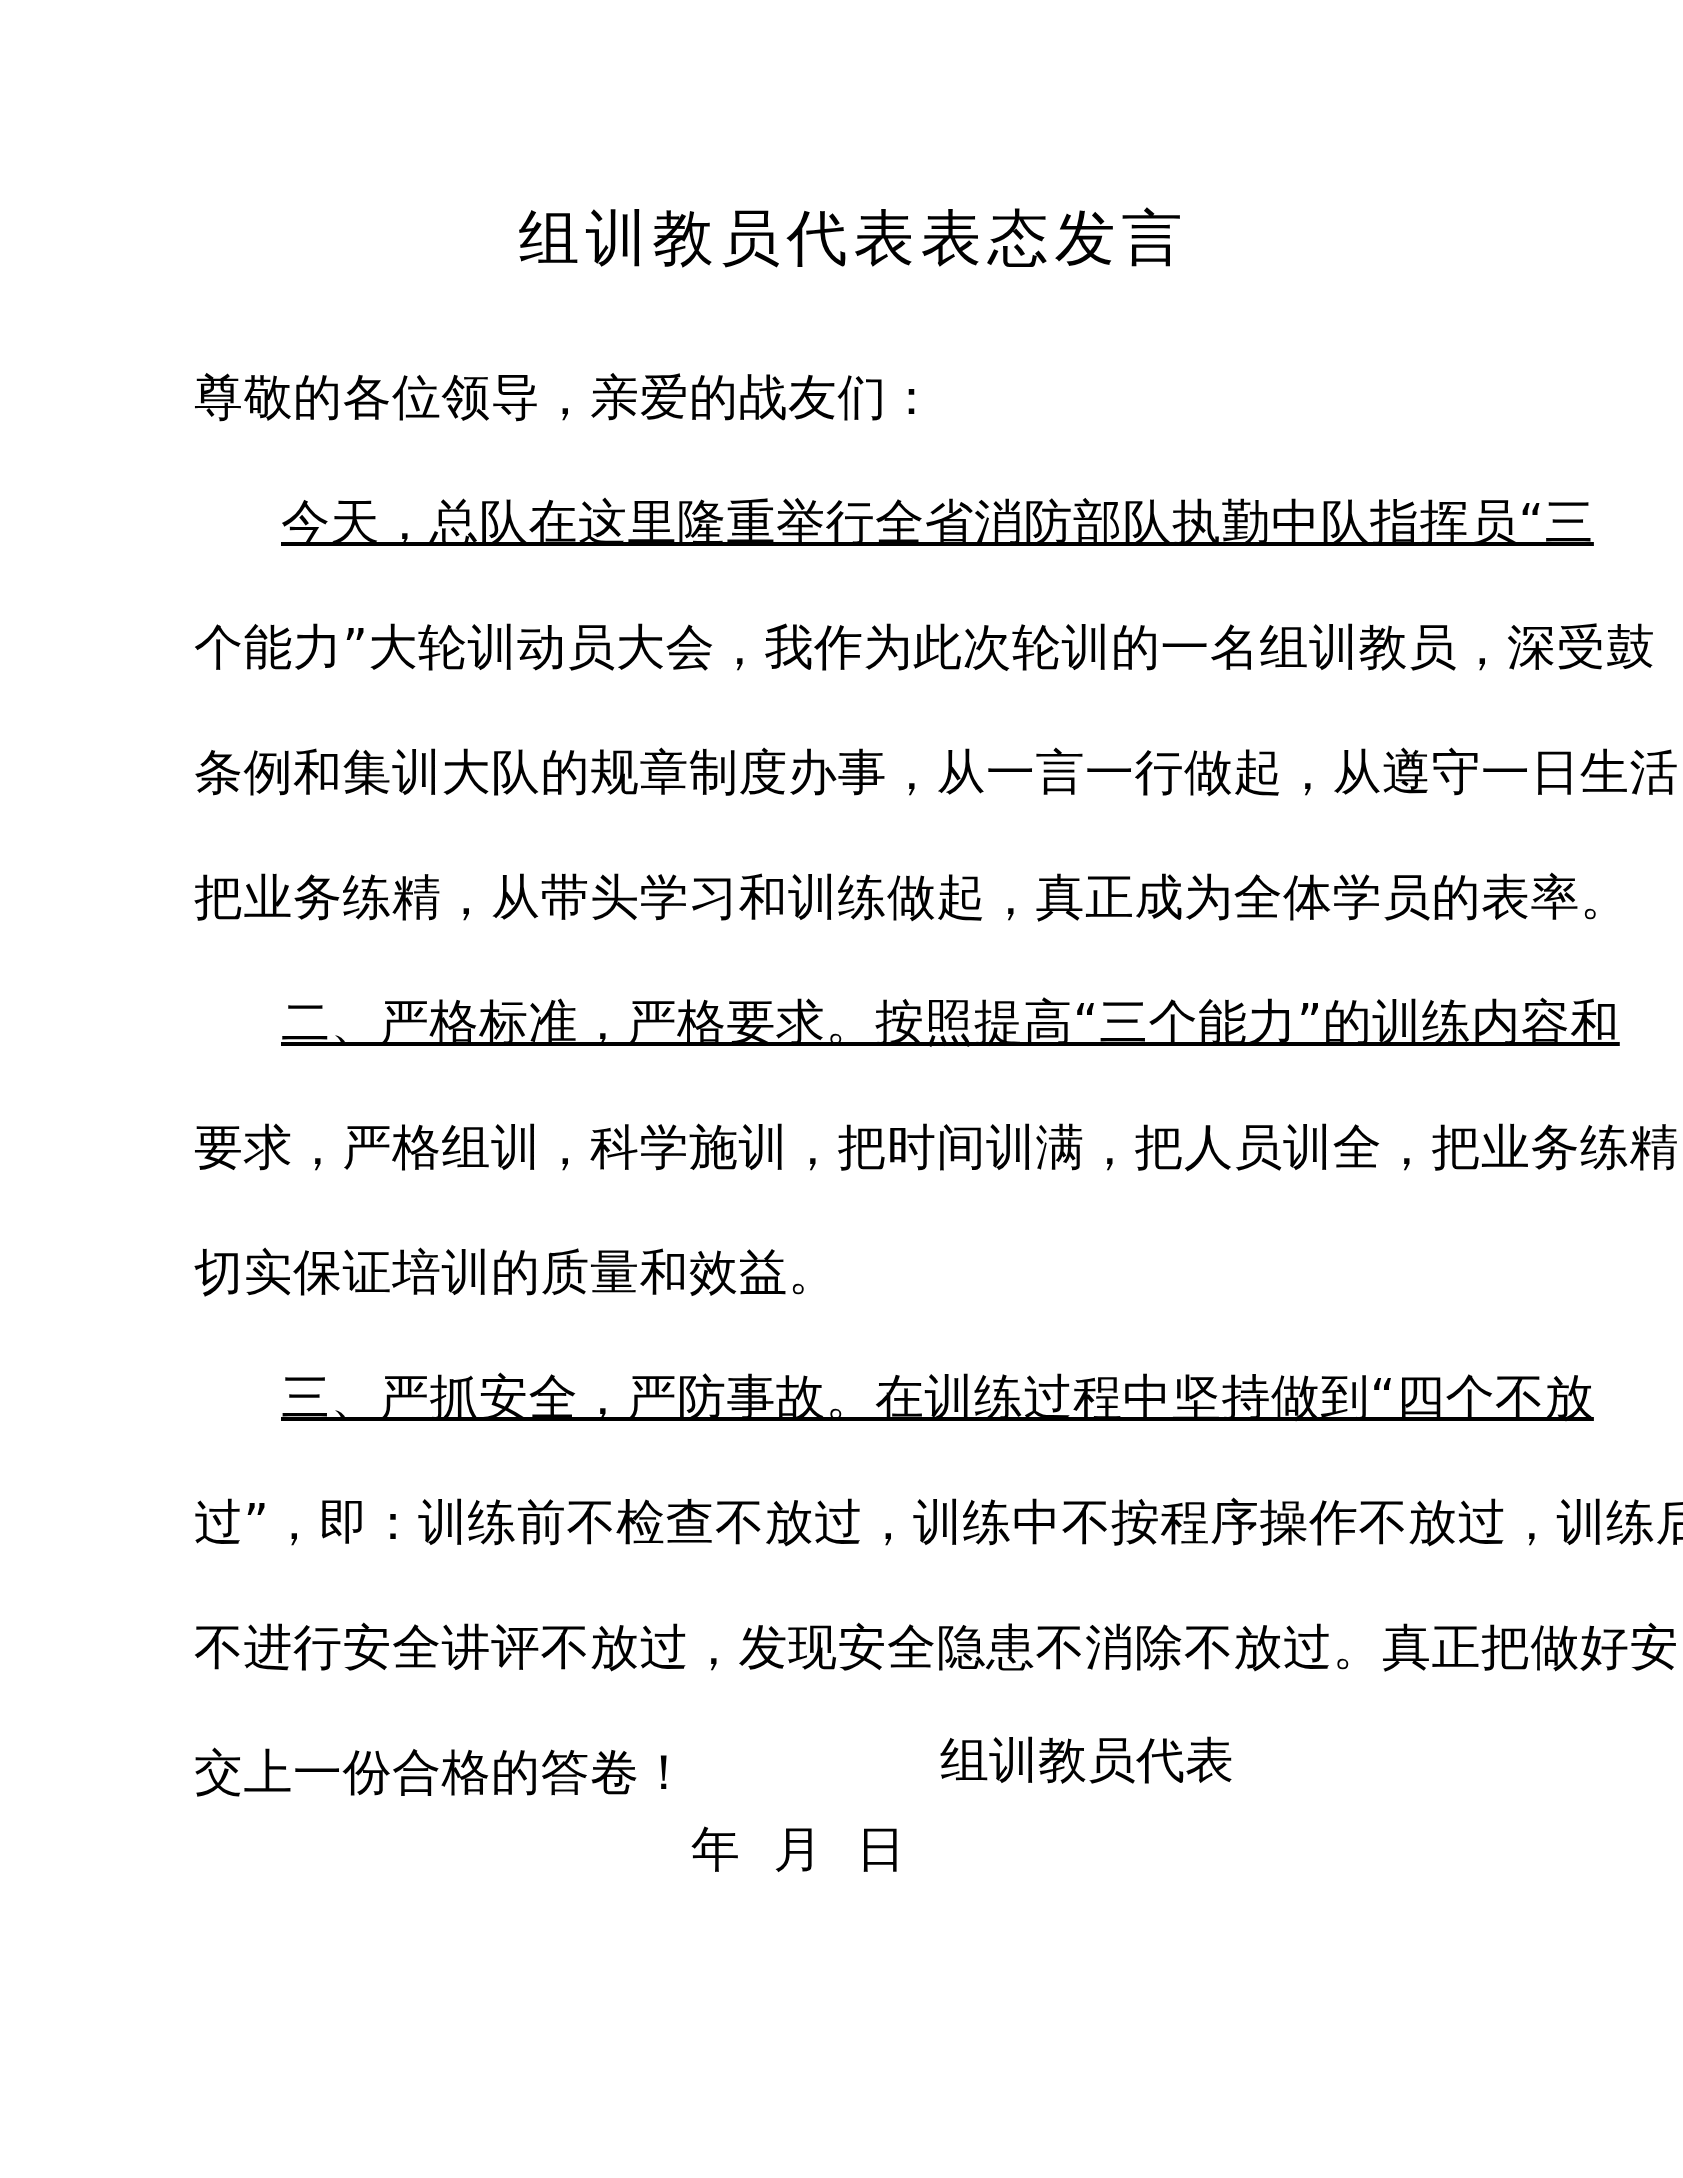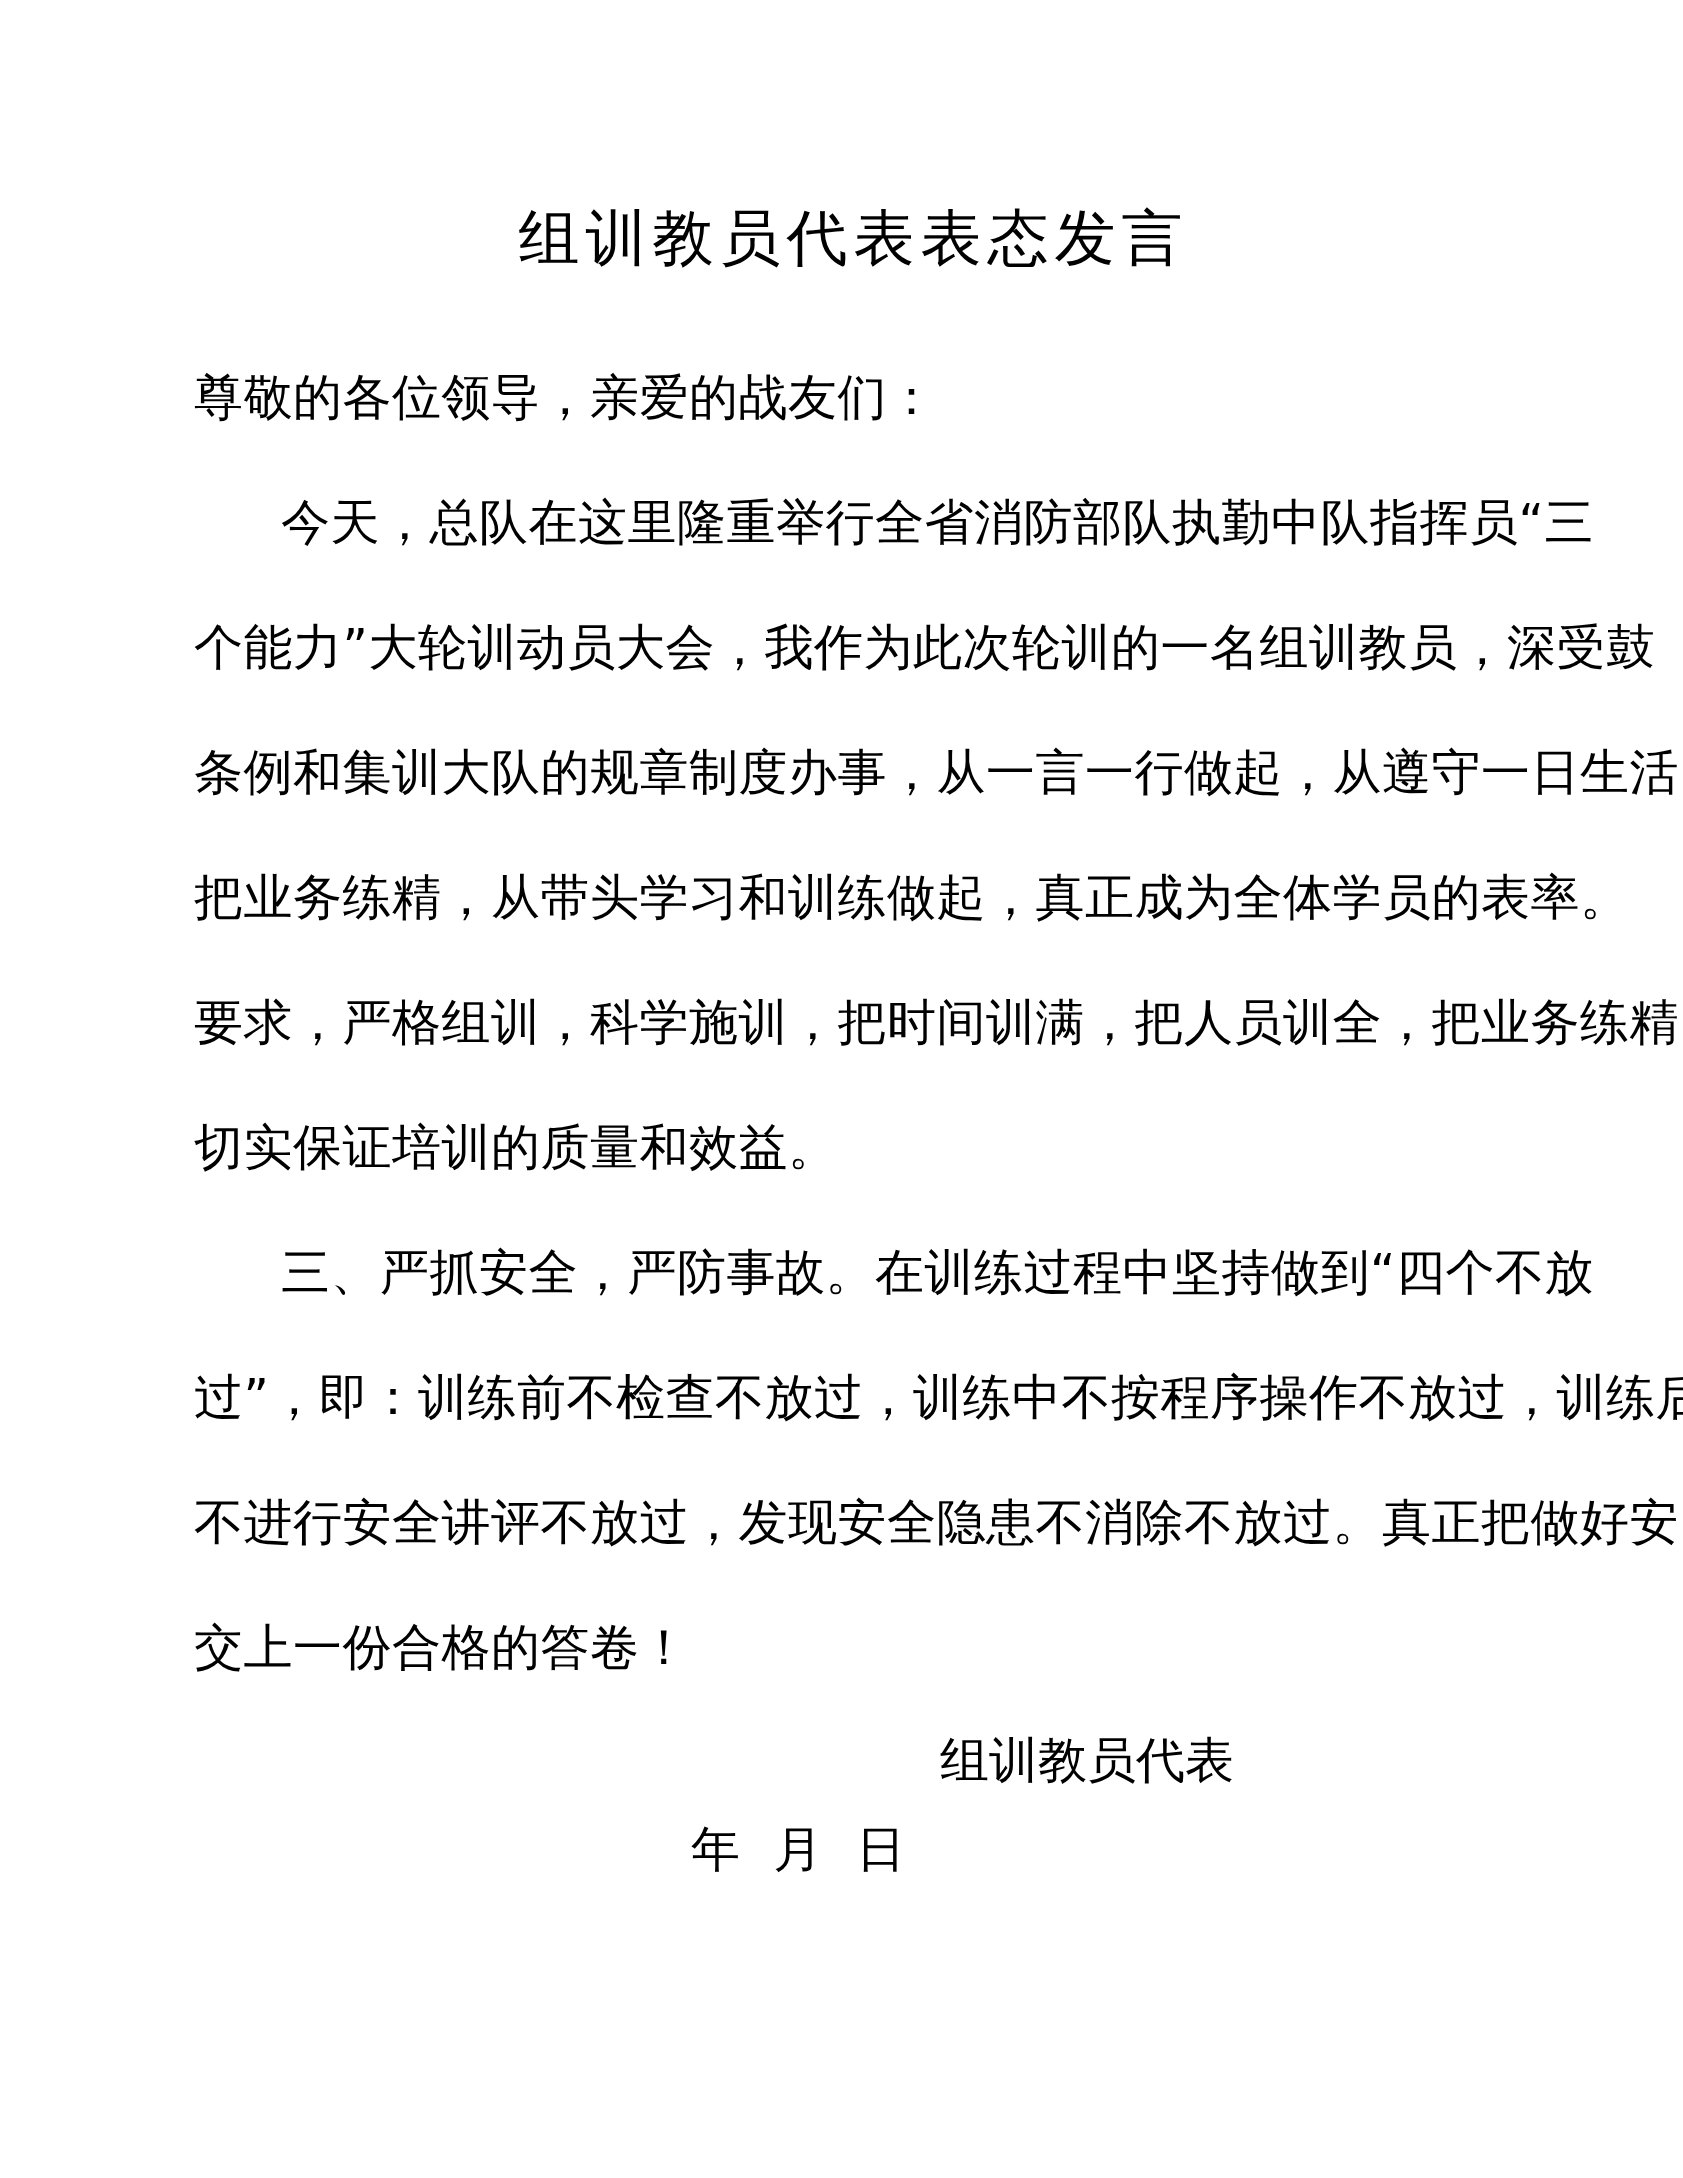--- a/index.html
+++ b/index.html
@@ -3,35 +3,36 @@
 <meta charset="utf-8">
 <style>
   html, body { margin: 0; padding: 0; background: #ffffff; }
   body { width: 1683px; height: 2178px; position: relative; overflow: hidden;
          font-family: "DejaVu Sans", "Liberation Sans", sans-serif; color: #000; }
   .title { position: absolute; top: 198px; left: 0; width: 1683px; text-align: center;
            font-family: "DejaVu Serif", "Liberation Serif", serif; font-size: 61px;
            letter-spacing: 6px; line-height: 79px; margin-left: 12px; }
   .body { position: absolute; left: 194px; top: 335px; width: 1293px; font-size: 49px; line-height: 125px; }
   .line { white-space: nowrap; height: 125px; display: block; letter-spacing: 0.5px; }
-  .indent { padding-left: 87px; }
+  .indent { padding-left: 87px; text-decoration: underline; }
   .sign { position: absolute; left: 940px; top: 1721px; font-size: 49px; line-height: 79px; }
   .date { position: absolute; left: 691px; top: 1810px; font-size: 49px; line-height: 79px; word-spacing: 18px; text-align: right; }
 </style>
 </head>
 <body>
 
 <div class="title">组训教员代表表态发言</div>
 
 <div class="body">
   <span class="line">尊敬的各位领导，亲爱的战友们：</span>
   <span class="line indent">今天，总队在这里隆重举行全省消防部队执勤中队指挥员“三</span>
   <span class="line">个能力”大轮训动员大会，我作为此次轮训的一名组训教员，深受鼓</span>
   <span class="line">条例和集训大队的规章制度办事，从一言一行做起，从遵守一日生活</span>
   <span class="line">把业务练精，从带头学习和训练做起，真正成为全体学员的表率。</span>
+  <span class="line indent">二、严格标准，严格要求。按照提高“三个能力”的训练内容和</span>
   <span class="line">要求，严格组训，科学施训，把时间训满，把人员训全，把业务练精，</span>
   <span class="line">切实保证培训的质量和效益。</span>
   <span class="line indent">三、严抓安全，严防事故。在训练过程中坚持做到“四个不放</span>
   <span class="line">过”，即：训练前不检查不放过，训练中不按程序操作不放过，训练后</span>
   <span class="line">不进行安全讲评不放过，发现安全隐患不消除不放过。真正把做好安</span>
   <span class="line">交上一份合格的答卷！</span>
 </div>
 
 <div class="sign">组训教员代表</div>
 <div class="date">年 月 日</div>

